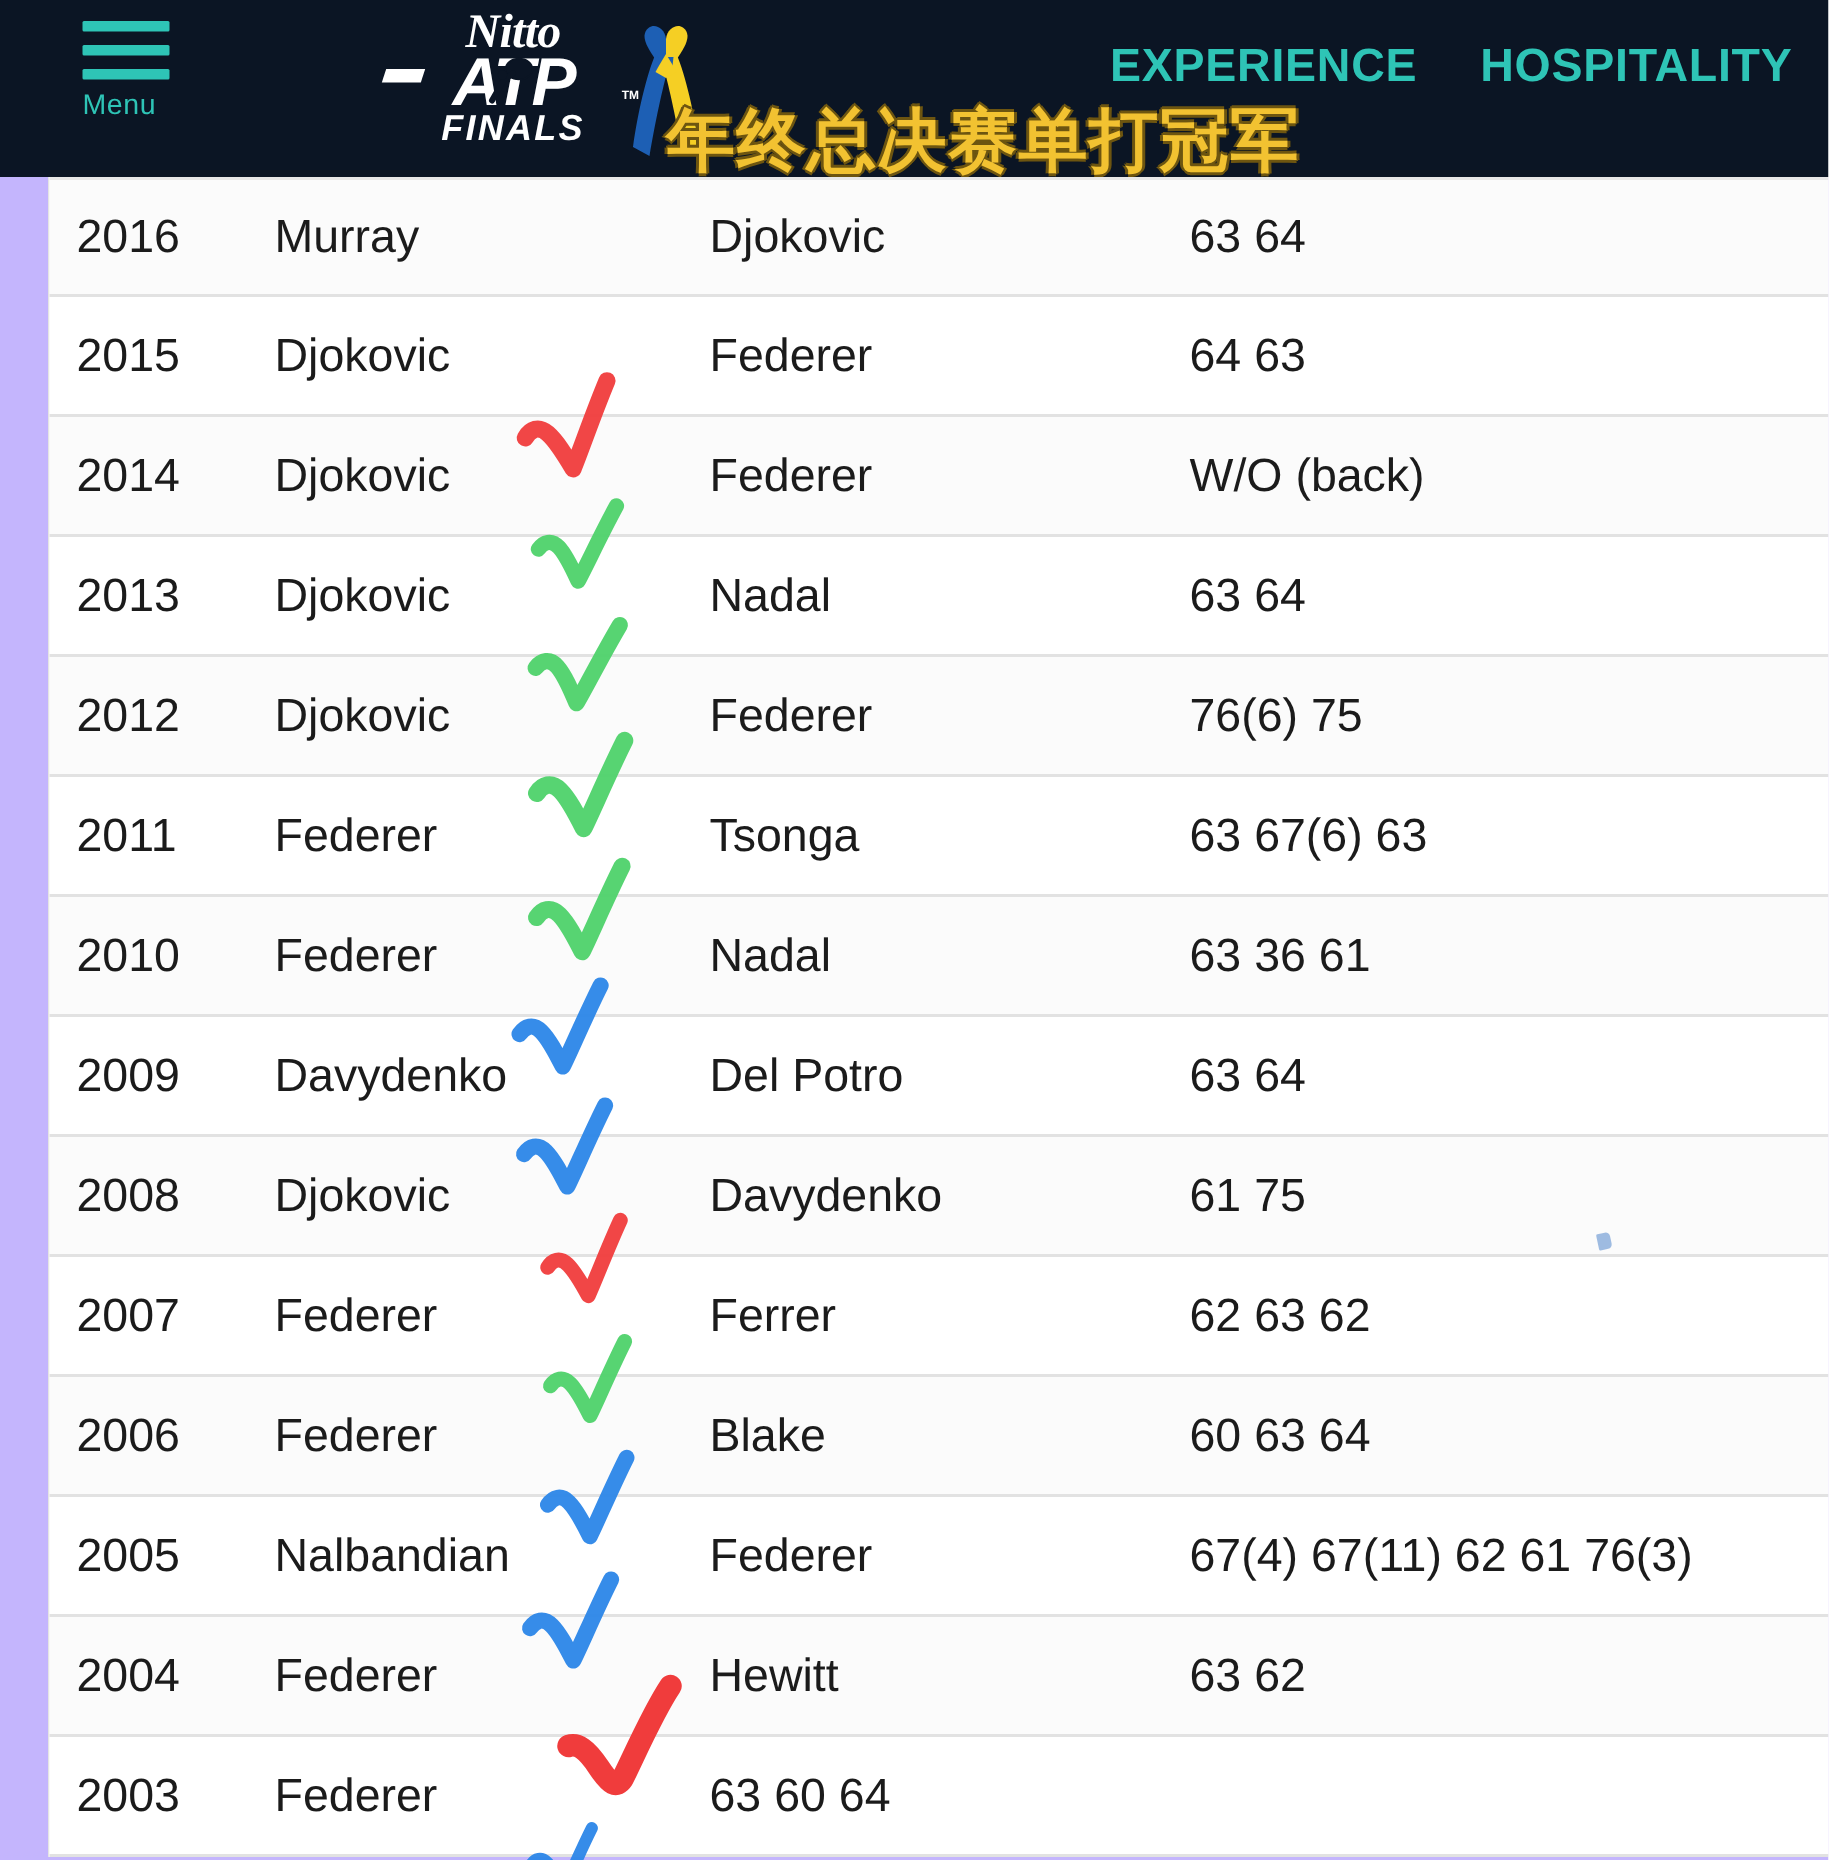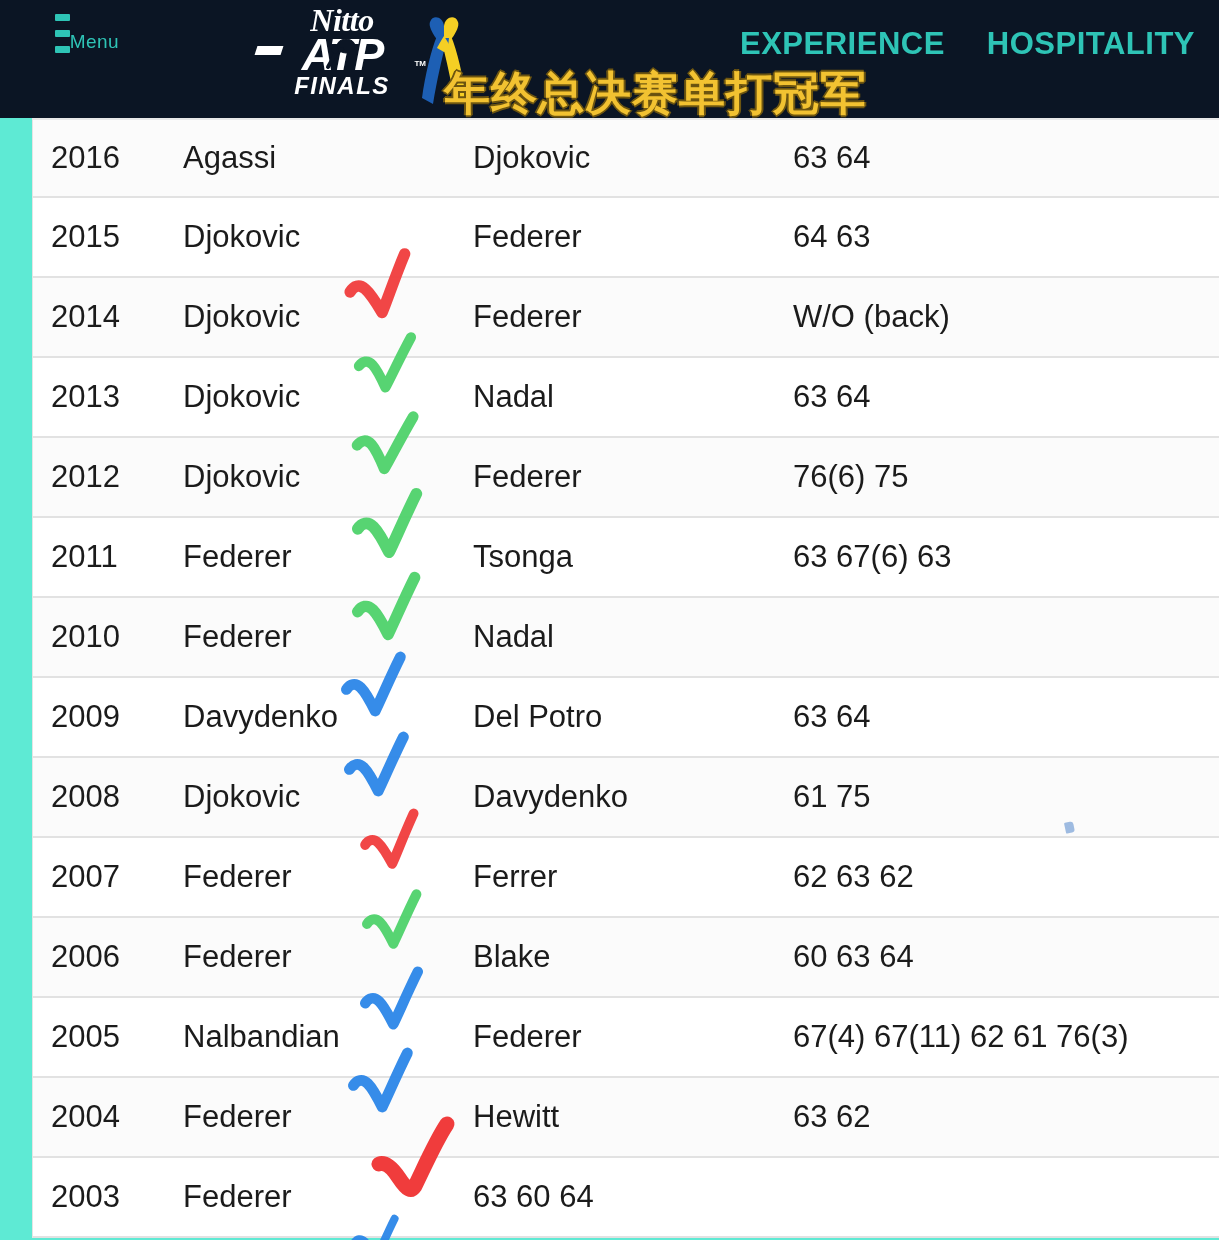--- a/index.html
+++ b/index.html
@@ -13,21 +13,21 @@
   
   .site-header{
     position:relative;
     width:1219px; height:118px;
     background:#0b1524;
     overflow:hidden;
   }
   .menu-btn{
     position:absolute; left:55px; top:14px;
     width:64px;
-    display:flex; align-items:flex-end;
+    display:flex; flex-direction:column; align-items:flex-start;
     cursor:pointer;
   }
   .burger{ width:58px; display:block; }
   .burger span{
     display:block; height:7px; background:#2ec4b6;
     border-radius:1px; margin-bottom:9px;
   }
   .burger span:last-child{ margin-bottom:0; }
   .menu-label{
     margin-top:7px; color:#2ec4b6;
@@ -109,21 +109,21 @@
     letter-spacing:.5px;
     cursor:pointer;
     white-space:nowrap;
   }
 
   
   .table-wrap{
     position:relative;
     width:1219px;
     height:1122px;
-    background:#5eead4;
+    background:#c4b5fd;
     padding-left:32px;
   }
   .champ-table{
     position:relative;
     width:1187px;
     border-left:1px solid #e4e4e4;
     background:#fff;
   }
   .row{
     position:relative;
@@ -207,21 +207,21 @@
   <div class="nav-links">
     <span class="nav-link">EXPERIENCE</span>
     <span class="nav-link">HOSPITALITY</span>
   </div>
 </div>
 
 <div class="table-wrap">
   <div class="champ-table" id="champ-table">
       <div class="row alt">
         <div class="cell c-year">2016</div>
-        <div class="cell c-win">Agassi</div>
+        <div class="cell c-win">Murray</div>
         <div class="cell c-lose">Djokovic</div>
         <div class="cell c-score">63 64</div>
       </div>
       <div class="row">
         <div class="cell c-year">2015</div>
         <div class="cell c-win">Djokovic</div>
         <div class="cell c-lose">Federer</div>
         <div class="cell c-score">64 63</div>
       </div>
       <div class="row alt">
@@ -245,20 +245,21 @@
       <div class="row">
         <div class="cell c-year">2011</div>
         <div class="cell c-win">Federer</div>
         <div class="cell c-lose">Tsonga</div>
         <div class="cell c-score">63 67(6) 63</div>
       </div>
       <div class="row alt">
         <div class="cell c-year">2010</div>
         <div class="cell c-win">Federer</div>
         <div class="cell c-lose">Nadal</div>
+        <div class="cell c-score">63 36 61</div>
       </div>
       <div class="row">
         <div class="cell c-year">2009</div>
         <div class="cell c-win">Davydenko</div>
         <div class="cell c-lose">Del Potro</div>
         <div class="cell c-score">63 64</div>
       </div>
       <div class="row alt">
         <div class="cell c-year">2008</div>
         <div class="cell c-win">Djokovic</div>

